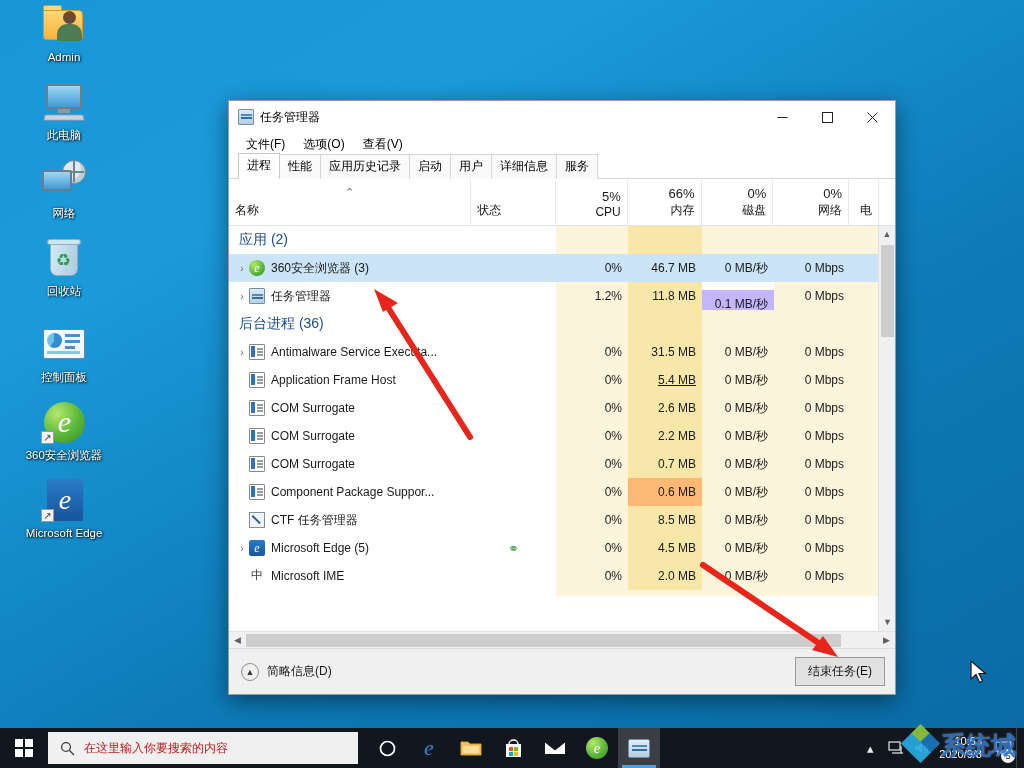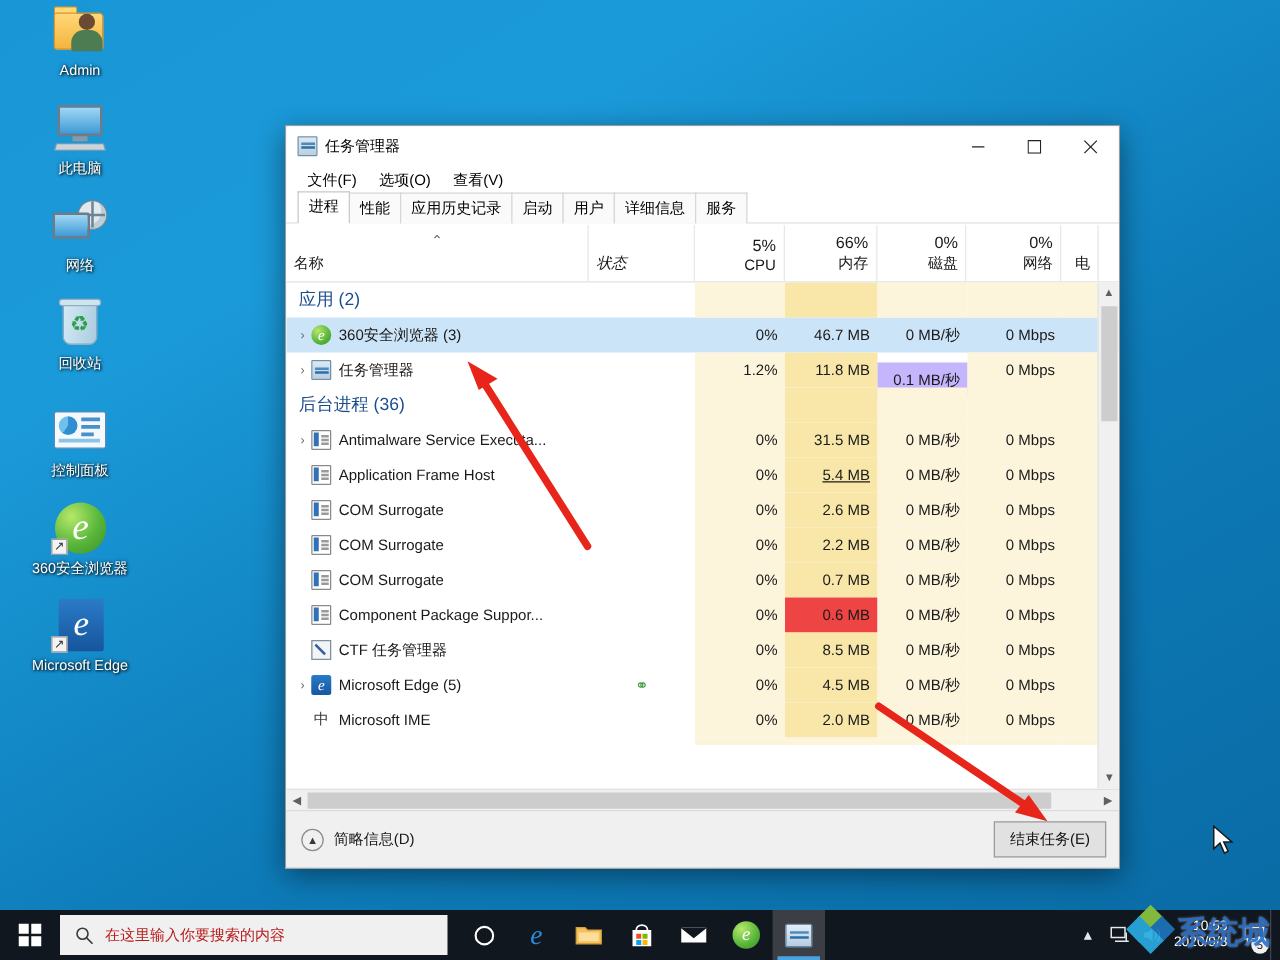--- a/index.html
+++ b/index.html
@@ -331,21 +331,21 @@
     <span class="tab">服务</span>
   </div>
 
   <div class="listwrap">
 
     <div class="colhead">
       <div class="ch left" style="width:242px;">
         <span class="sortarrow">⌃</span>
         <span class="nm">名称</span>
       </div>
-      <div class="ch left" style="width:85px;font-style:italic;">
+      <div class="ch left" style="width:85px;">
         <span class="pct"></span>
         <span class="nm">状态</span>
       </div>
       <div class="ch" style="width:72px;">
         <span class="pct">5%</span>
         <span class="nm">CPU</span>
       </div>
       <div class="ch" style="width:74px;">
         <span class="pct">66%</span>
         <span class="nm">内存</span>
@@ -555,21 +555,21 @@
         <div class="row">
           <div class="c" style="width: 242px;">
             <span class="chev"></span>
             <span class="pic pic-gen"></span>
             <span class="nametxt">Component Package Suppor...</span>
           </div>
           <div class="c" style="width: 85px;"></div>
           <div class="c num" style="width: 72px; background: rgb(253, 244, 220);">
             <span>0%</span>
           </div>
-          <div class="c num" style="width: 74px; background: #ef4444;">
+          <div class="c num" style="width: 74px; background: #fdba74;">
             <span>0.6 MB</span>
           </div>
           <div class="c num" style="width: 72px; background: rgb(253, 244, 220);">
             <span>0 MB/秒</span>
           </div>
           <div class="c num" style="width: 76px; background: rgb(253, 244, 220);">
             <span>0 Mbps</span>
           </div>
           <div class="c num" style="width: 30px; background: rgb(253, 244, 220);"></div>
         </div>

